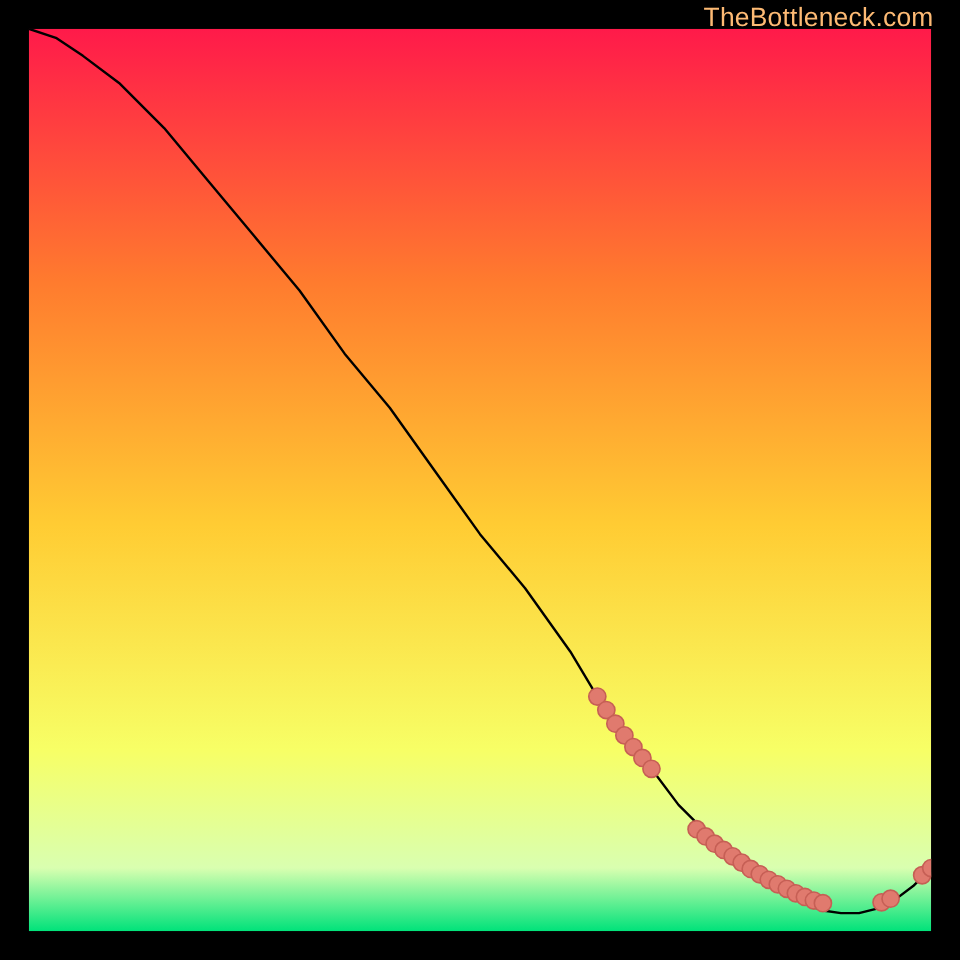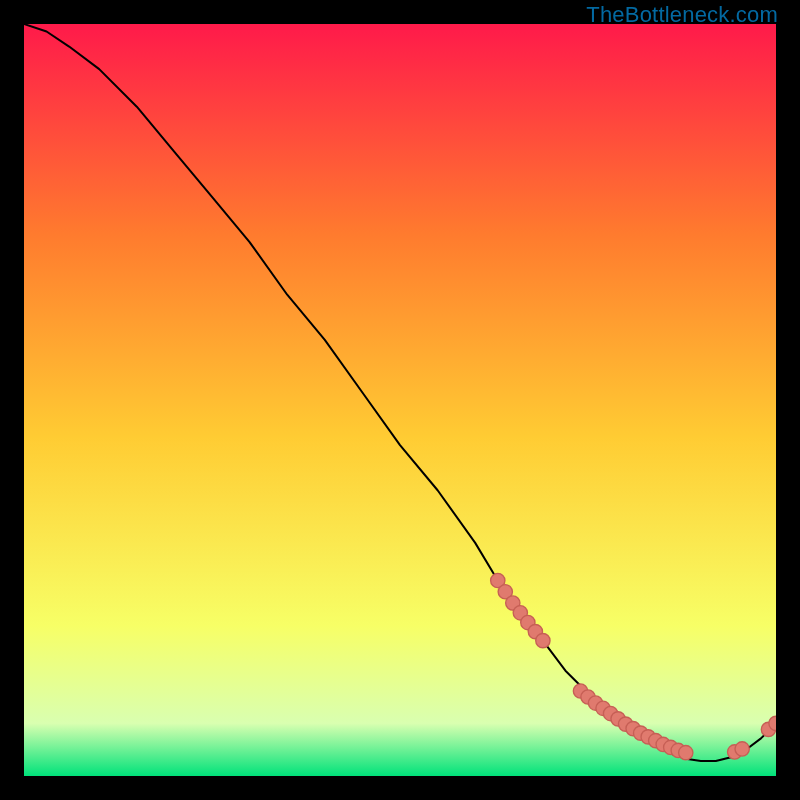--- a/index.html
+++ b/index.html
@@ -8,21 +8,21 @@
     width: 800px;
     height: 800px;
     background: #000;
     overflow: hidden;
     font-family: Arial, Helvetica, sans-serif;
   }
   .attribution {
     position: absolute;
     top: 2px;
     right: 22px;
-    color: #0369a1;
+    color: #fdba74;
     font-size: 22px;
     letter-spacing: 0.2px;
     z-index: 10;
   }
   .plot {
     position: absolute;
     left: 24px;
     top: 24px;
     width: 752px;
     height: 752px;

